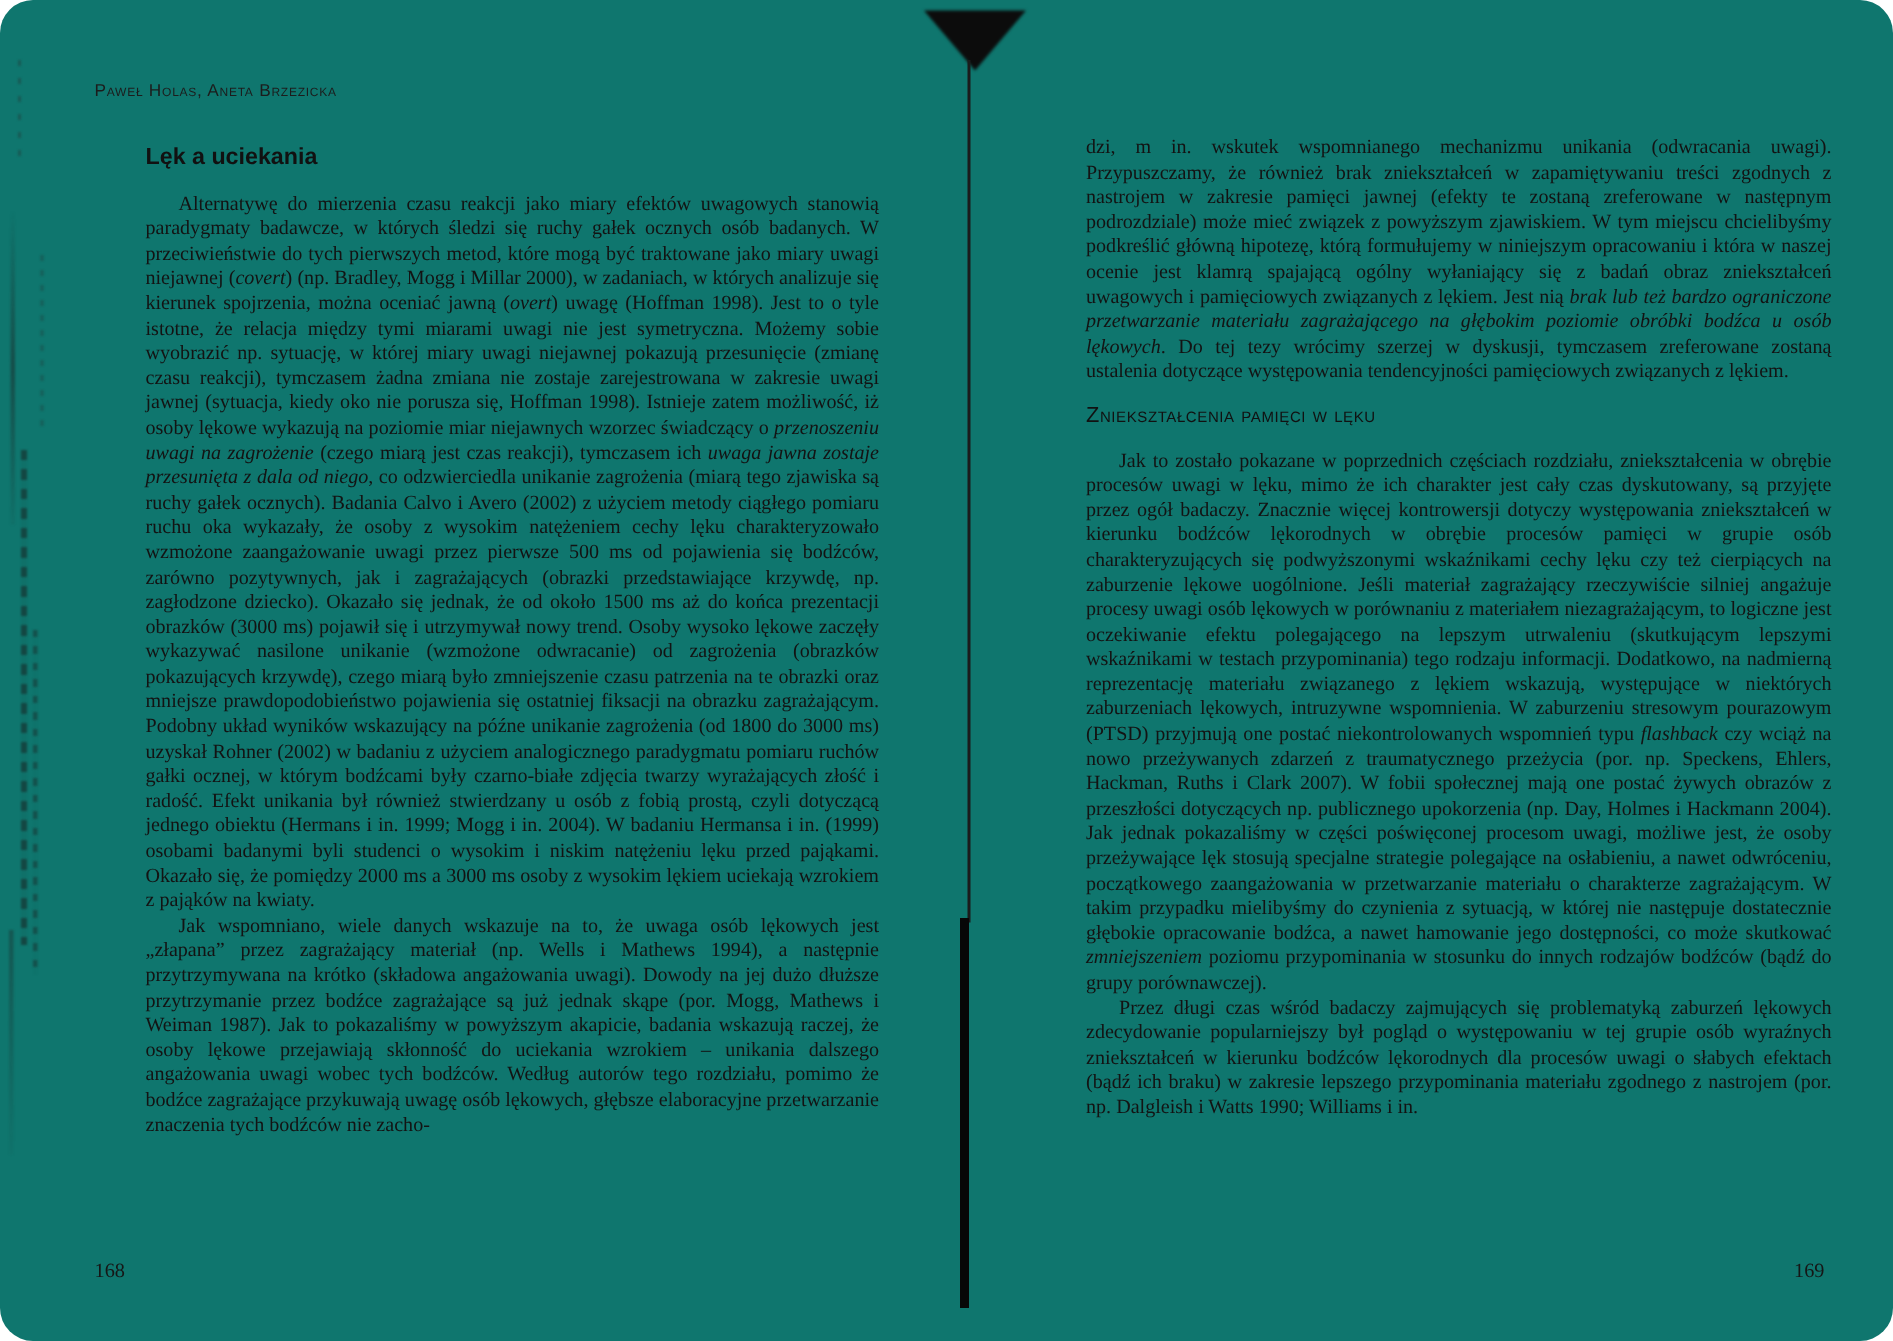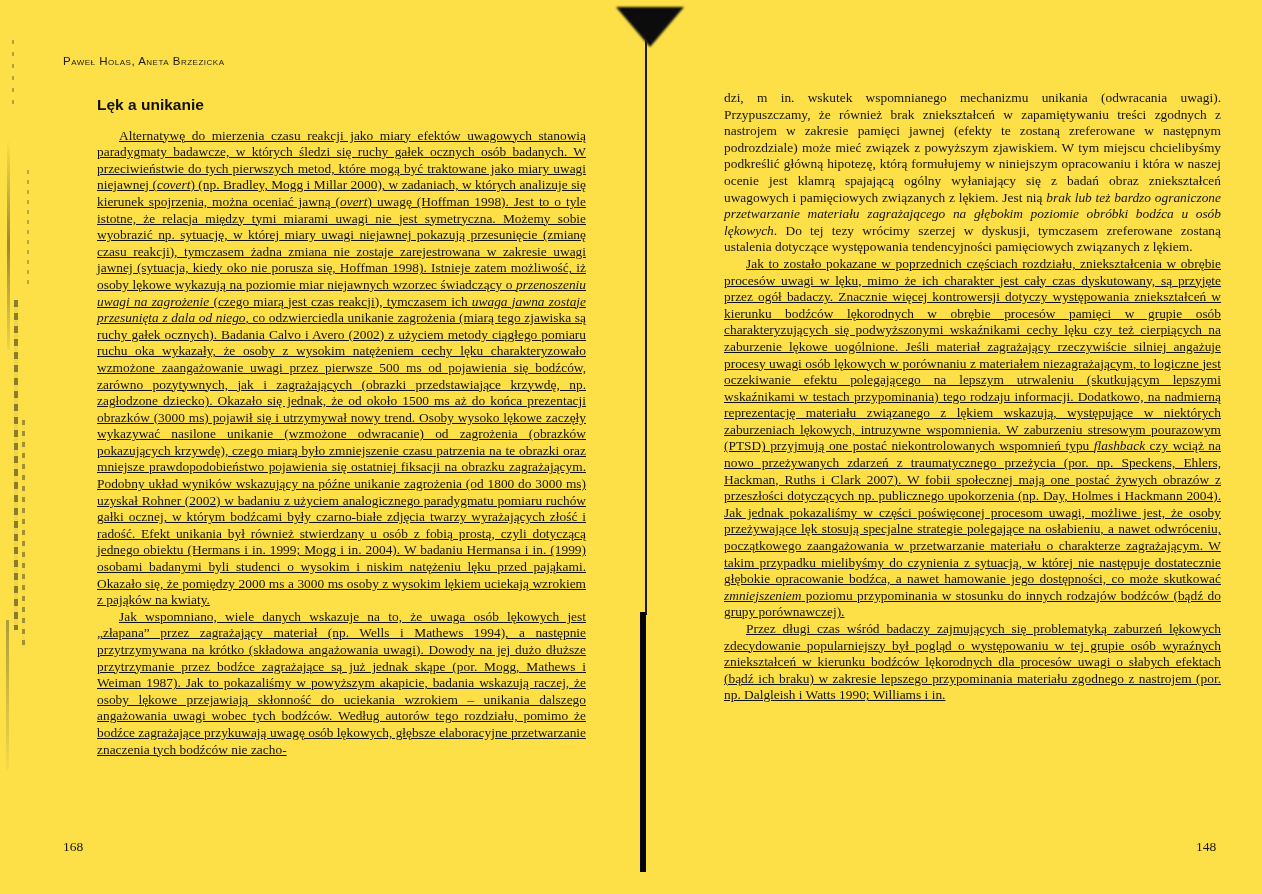--- a/index.html
+++ b/index.html
@@ -4,21 +4,21 @@
 <style>
   html,body{margin:0;padding:0;}
   body{
     width:1262px;height:894px;
     background:#ffffff;
     font-family:"Liberation Serif", serif;
     color:#161616;
     position:relative;
     overflow:hidden;
   }
-  .spread{position:absolute;inset:0;background:#fde047;}
+  .spread{position:absolute;inset:0;background:#0f766e;border-radius:22px;}
 
   
   .running-header{
     position:absolute;
     font-family:"Liberation Sans", sans-serif;
     font-variant:small-caps;
     letter-spacing:.5px;
     color:#1c1c1c;
   }
   .rh-left{left:63px;top:55px;font-size:11.5px;}
@@ -46,21 +46,21 @@
   .section-heading{
     font-family:"Liberation Sans", sans-serif;
     font-variant:small-caps;
     font-size:14.5px;
     letter-spacing:.4px;
     margin:13px 0 13px 0;
     font-weight:normal;
     color:#111;
   }
   p{margin:0;}
-  p.indent{text-indent:22px;text-decoration:underline;}
+  p.indent{text-indent:22px;}
   i{font-style:italic;}
 
   .page-number{
     position:absolute;
     font-size:13.5px;
     color:#161616;
   }
   .pn-left{left:63px;top:839px;}
   .pn-right{left:1196px;top:839px;}
 
@@ -108,29 +108,30 @@
   <div class="streak s5"></div>
   <div class="streak s6"></div>
 
   <div class="gutter-blob"></div>
   <div class="gutter-line-thin"></div>
   <div class="gutter-line-thick"></div>
 
   <div class="running-header rh-left">Paweł Holas, Aneta Brzezicka</div>
 
   <div class="textblock tb-left">
-    <h2 class="chapter-heading">Lęk a unikanie</h2>
+    <h2 class="chapter-heading">Lęk a uciekania</h2>
     <p class="indent">Alternatywę do mierzenia czasu reakcji jako miary efektów uwagowych stanowią paradygmaty badawcze, w których śledzi się ruchy gałek ocznych osób badanych. W przeciwieństwie do tych pierwszych metod, które mogą być traktowane jako miary uwagi niejawnej (<i>covert</i>) (np. Bradley, Mogg i Millar 2000), w zadaniach, w których analizuje się kierunek spojrzenia, można oceniać jawną (<i>overt</i>) uwagę (Hoffman 1998). Jest to o tyle istotne, że relacja między tymi miarami uwagi nie jest symetryczna. Możemy sobie wyobrazić np. sytuację, w której miary uwagi niejawnej pokazują przesunięcie (zmianę czasu reakcji), tymczasem żadna zmiana nie zostaje zarejestrowana w zakresie uwagi jawnej (sytuacja, kiedy oko nie porusza się, Hoffman 1998). Istnieje zatem możliwość, iż osoby lękowe wykazują na poziomie miar niejawnych wzorzec świadczący o <i>przenoszeniu uwagi na zagrożenie</i> (czego miarą jest czas reakcji), tymczasem ich <i>uwaga jawna zostaje przesunięta z dala od niego</i>, co odzwierciedla unikanie zagrożenia (miarą tego zjawiska są ruchy gałek ocznych). Badania Calvo i Avero (2002) z użyciem metody ciągłego pomiaru ruchu oka wykazały, że osoby z wysokim natężeniem cechy lęku charakteryzowało wzmożone zaangażowanie uwagi przez pierwsze 500 ms od pojawienia się bodźców, zarówno pozytywnych, jak i zagrażających (obrazki przedstawiające krzywdę, np. zagłodzone dziecko). Okazało się jednak, że od około 1500 ms aż do końca prezentacji obrazków (3000 ms) pojawił się i utrzymywał nowy trend. Osoby wysoko lękowe zaczęły wykazywać nasilone unikanie (wzmożone odwracanie) od zagrożenia (obrazków pokazujących krzywdę), czego miarą było zmniejszenie czasu patrzenia na te obrazki oraz mniejsze prawdopodobieństwo pojawienia się ostatniej fiksacji na obrazku zagrażającym. Podobny układ wyników wskazujący na późne unikanie zagrożenia (od 1800 do 3000 ms) uzyskał Rohner (2002) w badaniu z użyciem analogicznego paradygmatu pomiaru ruchów gałki ocznej, w którym bodźcami były czarno-białe zdjęcia twarzy wyrażających złość i radość. Efekt unikania był również stwierdzany u osób z fobią prostą, czyli dotyczącą jednego obiektu (Hermans i in. 1999; Mogg i in. 2004). W badaniu Hermansa i in. (1999) osobami badanymi byli studenci o wysokim i niskim natężeniu lęku przed pająkami. Okazało się, że pomiędzy 2000 ms a 3000 ms osoby z wysokim lękiem uciekają wzrokiem z pająków na kwiaty.</p>
     <p class="indent">Jak wspomniano, wiele danych wskazuje na to, że uwaga osób lękowych jest „złapana” przez zagrażający materiał (np. Wells i Mathews 1994), a następnie przytrzymywana na krótko (składowa angażowania uwagi). Dowody na jej dużo dłuższe przytrzymanie przez bodźce zagrażające są już jednak skąpe (por. Mogg, Mathews i Weiman 1987). Jak to pokazaliśmy w powyższym akapicie, badania wskazują raczej, że osoby lękowe przejawiają skłonność do uciekania wzrokiem – unikania dalszego angażowania uwagi wobec tych bodźców. Według autorów tego rozdziału, pomimo że bodźce zagrażające przykuwają uwagę osób lękowych, głębsze elaboracyjne przetwarzanie znaczenia tych bodźców nie zacho-</p>
   </div>
 
   <div class="page-number pn-left">168</div>
 
 
   <div class="textblock tb-right">
     <p>dzi, m in. wskutek wspomnianego mechanizmu unikania (odwracania uwagi). Przypuszczamy, że również brak zniekształceń w zapamiętywaniu treści zgodnych z nastrojem w zakresie pamięci jawnej (efekty te zostaną zreferowane w następnym podrozdziale) może mieć związek z powyższym zjawiskiem. W tym miejscu chcielibyśmy podkreślić główną hipotezę, którą formułujemy w niniejszym opracowaniu i która w naszej ocenie jest klamrą spajającą ogólny wyłaniający się z badań obraz zniekształceń uwagowych i pamięciowych związanych z lękiem. Jest nią <i>brak lub też bardzo ograniczone przetwarzanie materiału zagrażającego na głębokim poziomie obróbki bodźca u osób lękowych</i>. Do tej tezy wrócimy szerzej w dyskusji, tymczasem zreferowane zostaną ustalenia dotyczące występowania tendencyjności pamięciowych związanych z lękiem.</p>
+    <h3 class="section-heading">Zniekształcenia pamięci w lęku</h3>
     <p class="indent">Jak to zostało pokazane w poprzednich częściach rozdziału, zniekształcenia w obrębie procesów uwagi w lęku, mimo że ich charakter jest cały czas dyskutowany, są przyjęte przez ogół badaczy. Znacznie więcej kontrowersji dotyczy występowania zniekształceń w kierunku bodźców lękorodnych w obrębie procesów pamięci w grupie osób charakteryzujących się podwyższonymi wskaźnikami cechy lęku czy też cierpiących na zaburzenie lękowe uogólnione. Jeśli materiał zagrażający rzeczywiście silniej angażuje procesy uwagi osób lękowych w porównaniu z materiałem niezagrażającym, to logiczne jest oczekiwanie efektu polegającego na lepszym utrwaleniu (skutkującym lepszymi wskaźnikami w testach przypominania) tego rodzaju informacji. Dodatkowo, na nadmierną reprezentację materiału związanego z lękiem wskazują, występujące w niektórych zaburzeniach lękowych, intruzywne wspomnienia. W zaburzeniu stresowym pourazowym (PTSD) przyjmują one postać niekontrolowanych wspomnień typu <i>flashback</i> czy wciąż na nowo przeżywanych zdarzeń z traumatycznego przeżycia (por. np. Speckens, Ehlers, Hackman, Ruths i Clark 2007). W fobii społecznej mają one postać żywych obrazów z przeszłości dotyczących np. publicznego upokorzenia (np. Day, Holmes i Hackmann 2004). Jak jednak pokazaliśmy w części poświęconej procesom uwagi, możliwe jest, że osoby przeżywające lęk stosują specjalne strategie polegające na osłabieniu, a nawet odwróceniu, początkowego zaangażowania w przetwarzanie materiału o charakterze zagrażającym. W takim przypadku mielibyśmy do czynienia z sytuacją, w której nie następuje dostatecznie głębokie opracowanie bodźca, a nawet hamowanie jego dostępności, co może skutkować <i>zmniejszeniem</i> poziomu przypominania w stosunku do innych rodzajów bodźców (bądź do grupy porównawczej).</p>
     <p class="indent">Przez długi czas wśród badaczy zajmujących się problematyką zaburzeń lękowych zdecydowanie popularniejszy był pogląd o występowaniu w tej grupie osób wyraźnych zniekształceń w kierunku bodźców lękorodnych dla procesów uwagi o słabych efektach (bądź ich braku) w zakresie lepszego przypominania materiału zgodnego z nastrojem (por. np. Dalgleish i Watts 1990; Williams i in.</p>
   </div>
 
-  <div class="page-number pn-right">148</div>
+  <div class="page-number pn-right">169</div>
 
 </div>
 
 </body></html>

